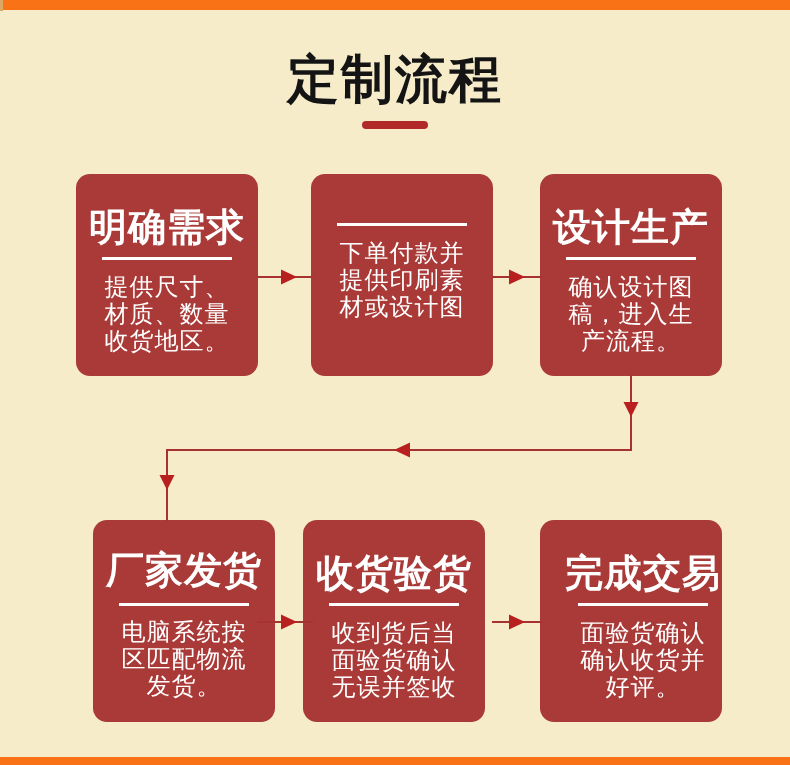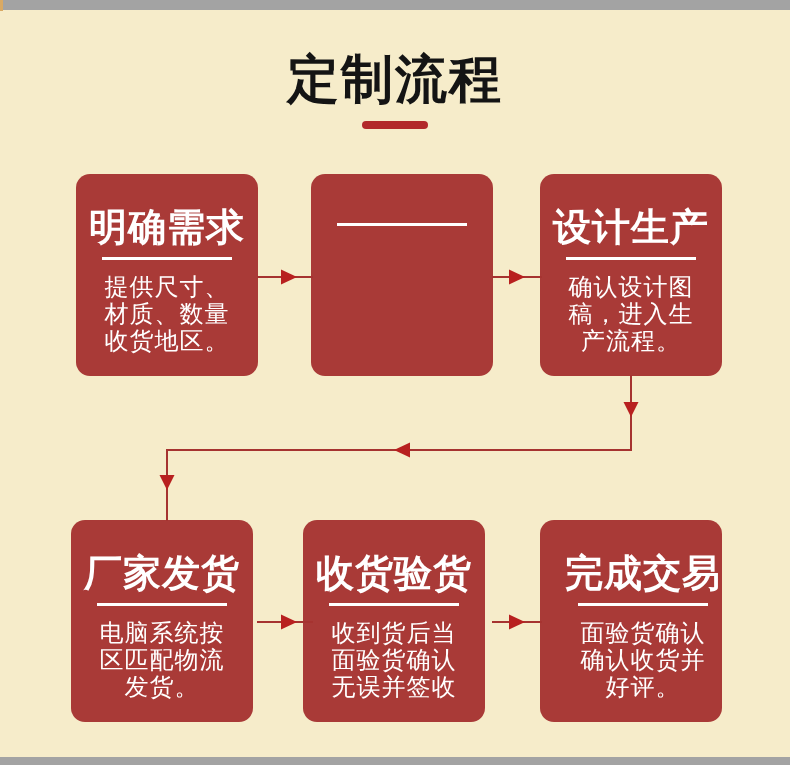--- a/index.html
+++ b/index.html
@@ -1,17 +1,17 @@
 <!DOCTYPE html>
 <html><head>
 <meta charset="utf-8">
 <style>
   html,body { margin:0; padding:0; background:#ffffff; }
   .page {
-    position:relative; width:790px; height:765px; background:#a3a3a3;
+    position:relative; width:790px; height:765px; background:#f97316;
     overflow:hidden; font-family:"DejaVu Sans","Liberation Sans",sans-serif;
   }
   .cream-bg { position:absolute; left:0; top:10px; width:790px; height:747px; background:#f6ecca; }
   .corner-sliver { position:absolute; left:0; top:0; width:3px; height:11px; background:#d9a963; }
   .main-title {
     position:absolute; top:50px; left:0; width:790px; text-align:center;
     font-size:52px; font-weight:bold; color:#141414; letter-spacing:2px; line-height:58px;
   }
   .title-underline {
     position:absolute; top:121px; left:362px; width:66px; height:8px;
@@ -21,21 +21,21 @@
     position:absolute; width:182px; height:202px; background:#a93a37;
     border-radius:14px; color:#ffffff; text-align:center;
     box-sizing:border-box; padding-top:36px;
   }
   .card-title { font-size:38px; font-weight:bold; line-height:34px; letter-spacing:1px; }
   .card-divider { width:130px; height:3px; background:#ffffff; margin:13px auto 14px auto; }
   .card-desc { font-size:24px; line-height:27px; white-space:pre-line; letter-spacing:1px; }
   #card-1 { left:76px;  top:174px; }
   #card-2 { left:311px; top:174px; }
   #card-3 { left:540px; top:174px; }
-  #card-4 { left:71px;  top:520px; }
+  #card-4 { left:93px;  top:520px;font-family:Liberation Mono, monospace; }
   #card-5 { left:303px; top:520px; }
   #card-6 { left:540px; top:520px;padding-left:24px; }
   .connectors { position:absolute; left:0; top:0; pointer-events:none; }
   .conn-line { stroke:#a63330; stroke-width:2; fill:none; }
   .conn-head { fill:#b8201f; stroke:none; }
 </style>
 </head>
 <body>
 
 <div class="page">
@@ -48,20 +48,23 @@
   <div class="card" id="card-1">
     <div class="card-title">明确需求</div>
     <div class="card-divider"></div>
     <div class="card-desc">提供尺寸、
 材质、数量
 收货地区。</div>
   </div>
 
   <div class="card" id="card-2">
     <div class="card-divider"></div>
+    <div class="card-desc">下单付款并
+提供印刷素
+材或设计图</div>
   </div>
 
   <div class="card" id="card-3">
     <div class="card-title">设计生产</div>
     <div class="card-divider"></div>
     <div class="card-desc">确认设计图
 稿，进入生
 产流程。</div>
   </div>
 

